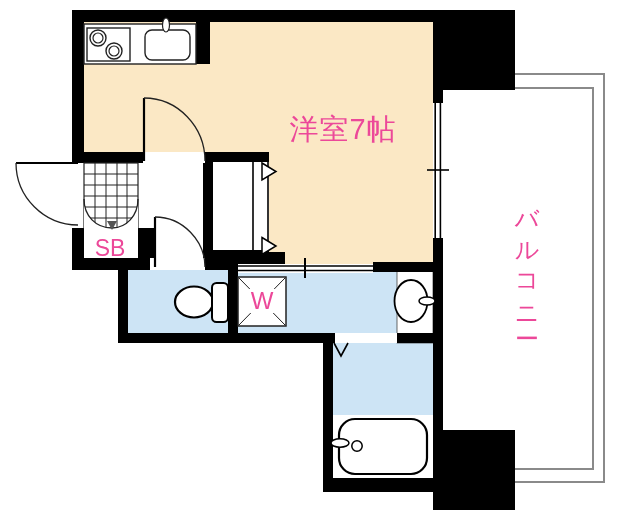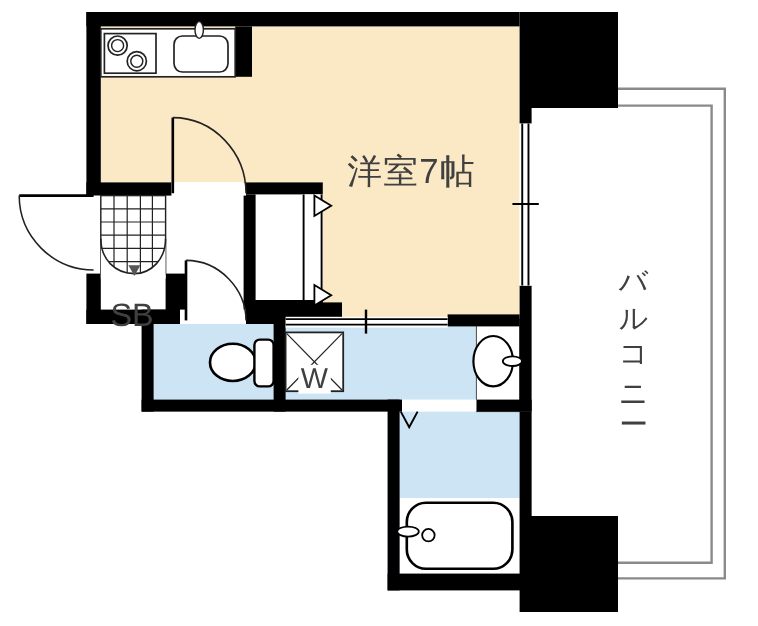--- a/index.html
+++ b/index.html
@@ -2,26 +2,26 @@
 <html><head>
 <meta charset="utf-8">
 <style>
   html,body{margin:0;padding:0;background:#ffffff;}
   #stage{
     position:relative;width:632px;height:522px;background:#ffffff;overflow:hidden;
     font-family:"Liberation Sans","DejaVu Sans",sans-serif;
   }
   #plan-svg{position:absolute;left:0;top:0;}
   .label{
-    position:absolute;color:#404040;transform:translate(-50%,-50%);
-    white-space:nowrap;line-height:1;user-select:none;margin-top:15px;
+    position:absolute;color:#ec4899;transform:translate(-50%,-50%);
+    white-space:nowrap;line-height:1;user-select:none;
   }
   .label-room{left:343px;top:129px;font-size:29px;font-weight:500;letter-spacing:1px;}
   .label-cl{left:232px;top:206px;font-size:33px;letter-spacing:0px;}
-  .label-sb{left:110px;top:248px;font-size:27px;}
+  .label-sb{left:110px;top:248px;font-size:23px;}
   .label-w{left:262px;top:301px;font-size:24px;background:#ffffff;padding:0 2px;}
   .label-balcony{
     left:527px;top:192px;transform:translateX(-50%);
     writing-mode:vertical-rl;text-orientation:mixed;
     font-size:24px;letter-spacing:6px;font-weight:400;
   }
 </style>
 </head>
 <body>
 

